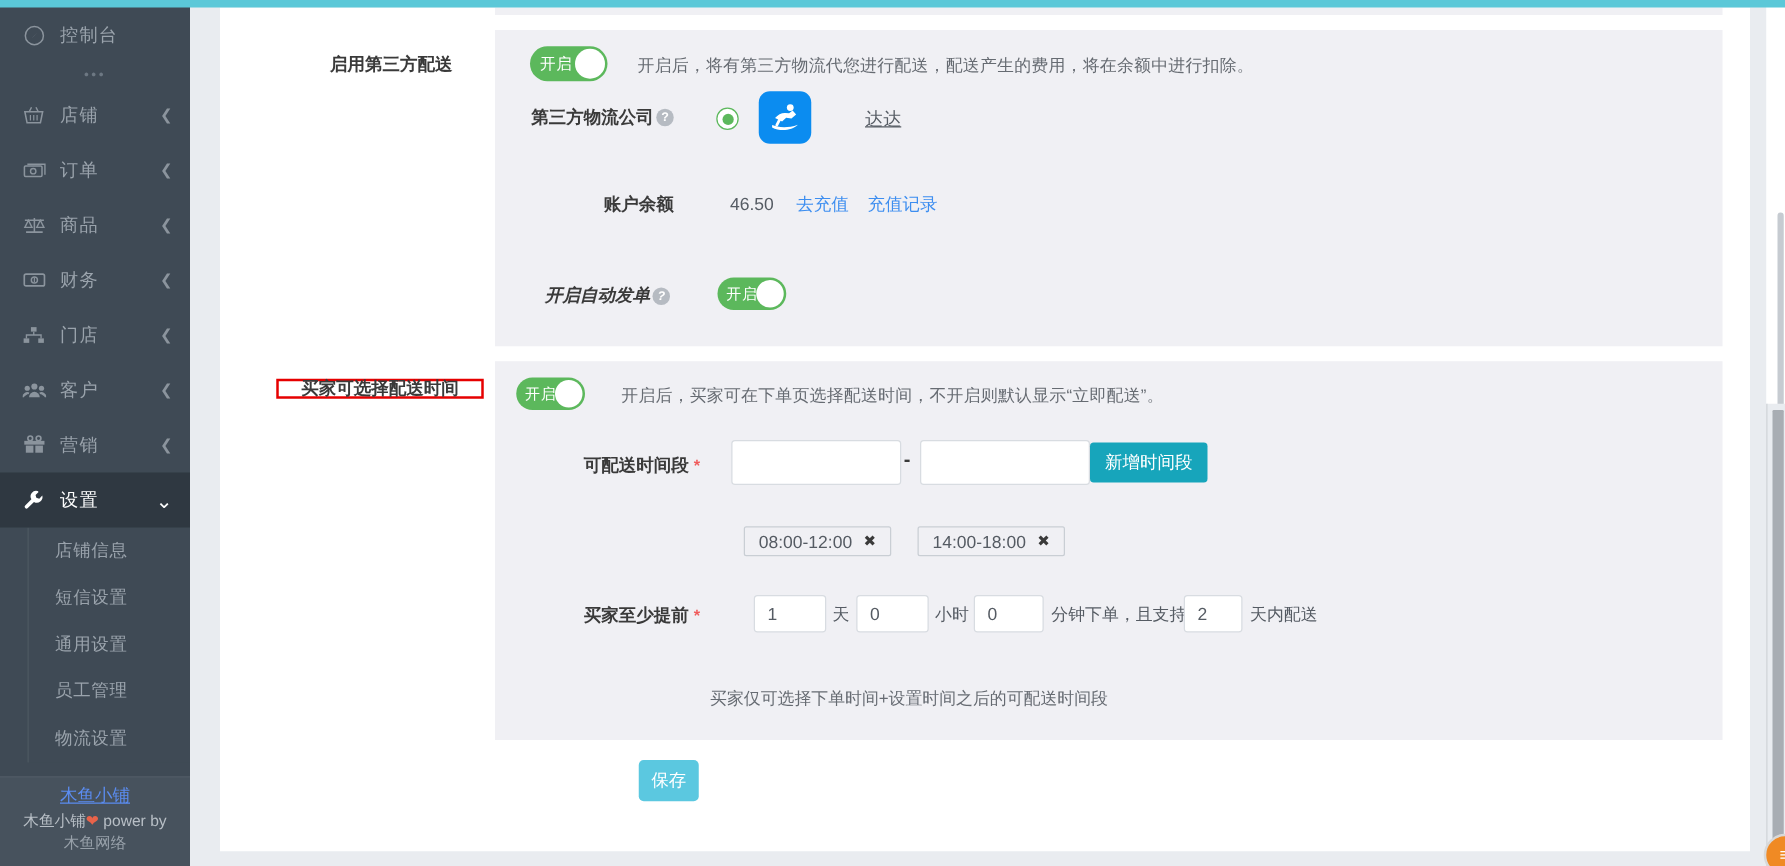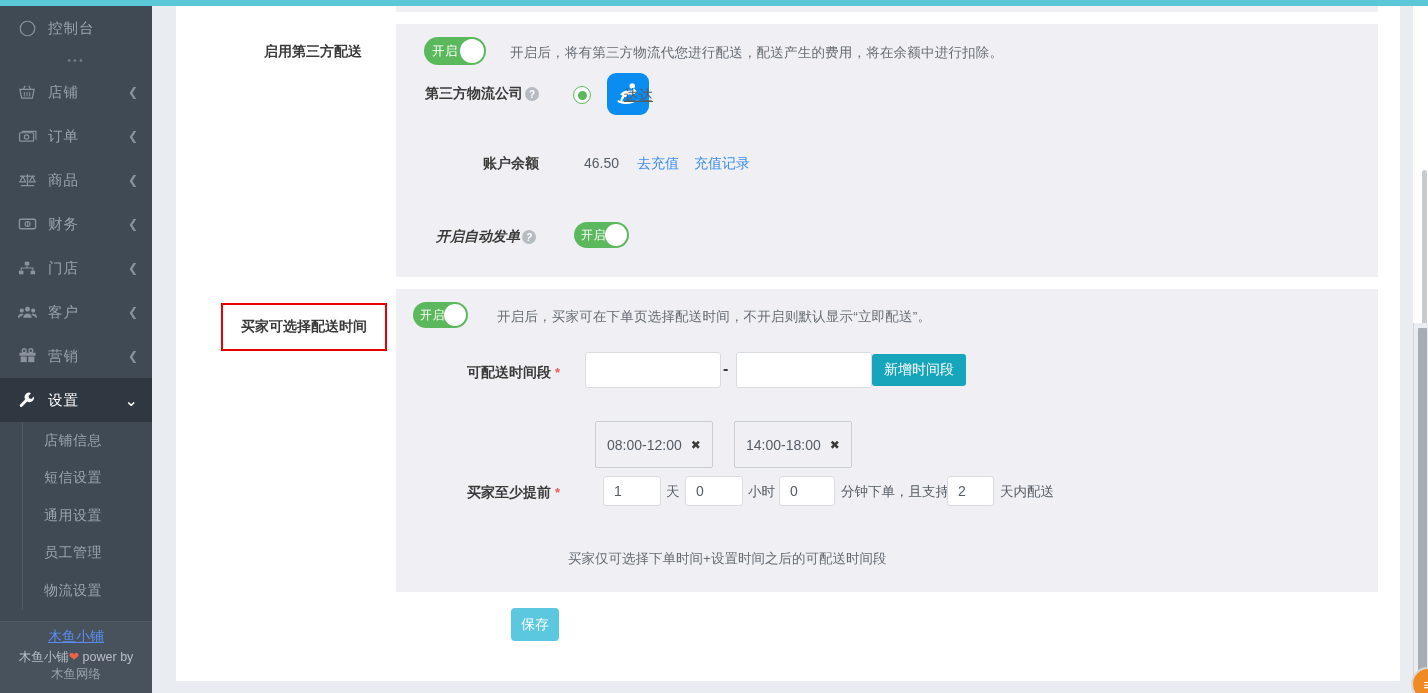--- a/index.html
+++ b/index.html
@@ -119,21 +119,21 @@
     font-size: 14px;
     color: #3a3a3a;
     text-align: center;
   }
   .req-star { color: #f05b5b; font-size: 13px; margin-left: 4px; }
 
   
   .hl-box {
     position: absolute;
     left: 221px; top: 303px;
-    width: 166px; height: 48px;
+    width: 166px; height: 16px;
     border: 2px solid #e60000;
     display: flex; align-items: center; justify-content: center;
     background: #ffffff;
   }
   .hl-box span { font-weight: bold; font-size: 14px; color: #3a3a3a; }
 
   
   .toggle {
     position: relative;
     width: 62px; height: 28px;
@@ -216,21 +216,21 @@
     border: none; border-radius: 4px;
     width: 48px; height: 33px;
     font-size: 14px; cursor: pointer;
     font-family: "Liberation Sans", sans-serif;
   }
 
   .tag {
     display: inline-flex; align-items: center;
     background: #f0f0f4; border: 1px solid #c9ced4;
     border-radius: 2px;
-    height: 47px; padding: 0 11px;
+    height: 24px; padding: 0 11px;
     font-size: 14px; color: #555b63;
   }
   .tag .x {
     margin-left: 9px; color: #3a3a3a; font-size: 12px;
     cursor: pointer; font-family: "DejaVu Sans", sans-serif;
   }
 
   .unit { font-size: 13.5px; color: #555b63; }
   .hint { font-size: 13.5px; color: #666b72; }
 
@@ -437,21 +437,21 @@
 
   <div class="dada-logo" style="position:absolute; left:607px; top:73px;">
     <svg width="30" height="30" viewBox="0 0 32 32">
       <circle cx="20.5" cy="7.5" r="2.9" fill="#ffffff"></circle>
       <path d="M7.5 16.5 C10 13.5 13 12 16.5 12.2 L19.5 12.4 L22.5 10 L25.5 13.5 L21.5 16.8 L17 16.2 L13.5 19.5 Z" fill="#ffffff"></path>
       <path d="M5 22.5 C10 24.5 18 25.5 27 22.2 C22 27 12 28.2 5 24.5 Z" fill="#ffffff"></path>
       <path d="M11.5 17.5 L9 22.5" stroke="#ffffff" stroke-width="2.4" stroke-linecap="round"></path>
     </svg>
   </div>
 
-  <div class="dada-name" style="position:absolute; left:624px; top:86px;text-decoration:underline;">达达</div>
+  <div class="dada-name" style="position:absolute; left:692px; top:86px;text-decoration:underline;">达达</div>
 
   <div style="position:absolute; left:424px; top:155px; width:115px; text-align:right; font-weight:bold; font-size:14px; color:#3a3a3a;">账户余额</div>
   <div class="bal-value" style="position:absolute; left:584px; top:155px;">46.50</div>
   <div class="lnk" style="position:absolute; left:637px; top:155px;">去充值</div>
   <div class="lnk" style="position:absolute; left:694px; top:155px;">充值记录</div>
 
   <div style="position:absolute; left:424px; top:228px; width:124px; text-align:center; font-weight:bold; font-size:14px; color:#3a3a3a;font-style:italic;">
     <span>开启自动发单</span><span class="help-ico">?</span>
   </div>
   <div class="toggle sm" style="position:absolute; left:574px; top:222px;">

